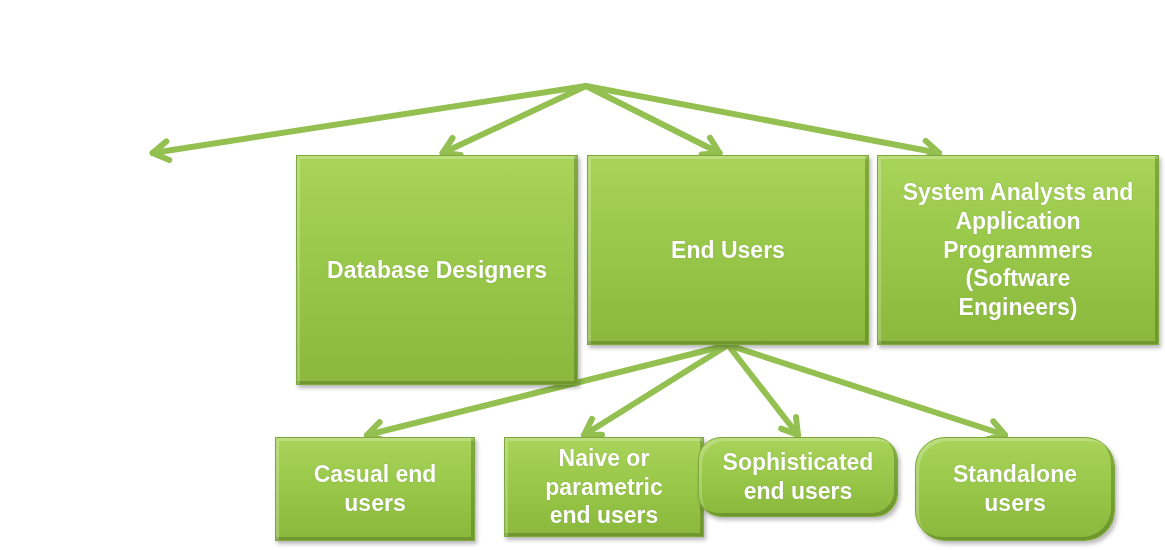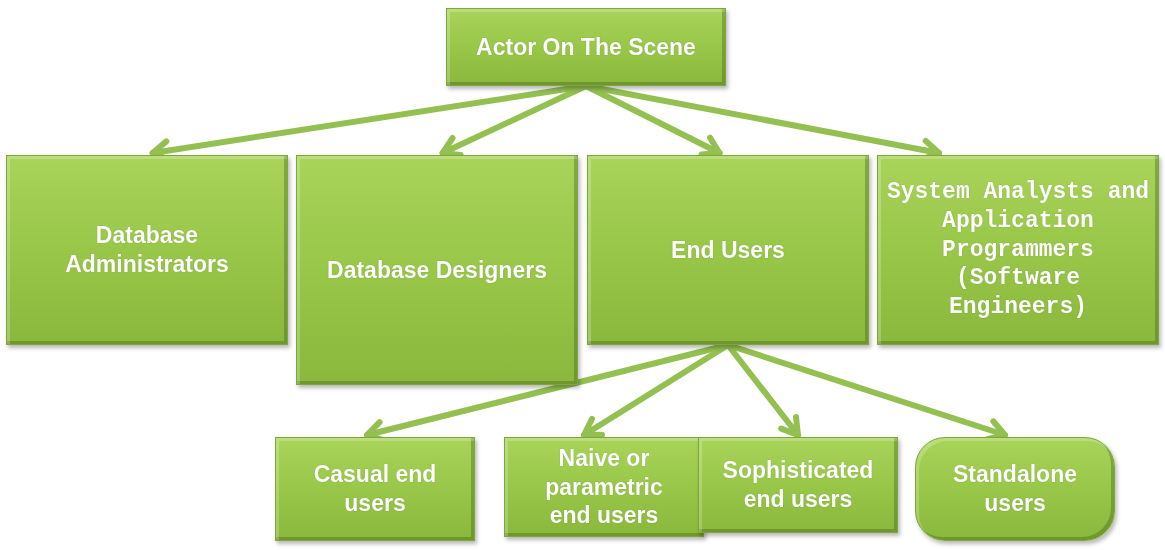--- a/index.html
+++ b/index.html
@@ -48,52 +48,45 @@
       <g>
         <line x1="728" y1="345" x2="798" y2="435" stroke="#93c050" stroke-width="6" stroke-linecap="round"></line>
         <polyline points="781.1522924773122,428.6632223307133 798,435 796.0053281107375,417.1108612824936" fill="none" stroke="#93c050" stroke-width="6" stroke-linecap="round" stroke-linejoin="round"></polyline>
       </g>
       <g>
         <line x1="728" y1="345" x2="1005" y2="435" stroke="#93c050" stroke-width="6" stroke-linecap="round"></line>
         <polyline points="987.4983095564121,439.206047029792 1005,435 993.3128410266822,421.31021128240474" fill="none" stroke="#93c050" stroke-width="6" stroke-linecap="round" stroke-linejoin="round"></polyline>
       </g>
     </svg>
 
-  <div class="box root" id="box-actor" style="left:446px;top:8px;width:280px;height:78px;">
-    <span>Actor On The Scene</span>
-  </div>
 
-  <div class="box l1" id="box-dba" style="left:6px;top:155px;width:282px;height:190px;">
-    <span>Database
-Administrators</span>
-  </div>
   <div class="box l1" id="box-designers" style="left:296px;top:155px;width:282px;height:230px;">
     <span>Database Designers</span>
   </div>
   <div class="box l1" id="box-endusers" style="left:587px;top:155px;width:282px;height:190px;">
     <span>End Users</span>
   </div>
-  <div class="box l1" id="box-analysts" style="left:877px;top:155px;width:282px;height:190px;font-family:Liberation Mono, monospace;">
+  <div class="box l1" id="box-analysts" style="left:877px;top:155px;width:282px;height:190px;">
     <span>System Analysts and
 Application
 Programmers
 (Software
 Engineers)</span>
   </div>
 
   <div class="box l2" id="box-casual" style="left:275px;top:437px;width:200px;height:104px;">
     <span>Casual end
 users</span>
   </div>
   <div class="box l2" id="box-naive" style="left:504px;top:437px;width:200px;height:100px;">
     <span>Naive or
 parametric
 end users</span>
   </div>
-  <div class="box l2" id="box-sophisticated" style="left:698px;top:437px;width:200px;height:96px;">
+  <div class="box l2" id="box-sophisticated" style="left:698px;top:437px;width:200px;height:80px;border-radius:23px;">
     <span>Sophisticated
 end users</span>
   </div>
   <div class="box l2" id="box-standalone" style="left:915px;top:437px;width:200px;height:104px;border-radius:30px;">
     <span>Standalone
 users</span>
   </div>
 </div>
 
 </body></html>

